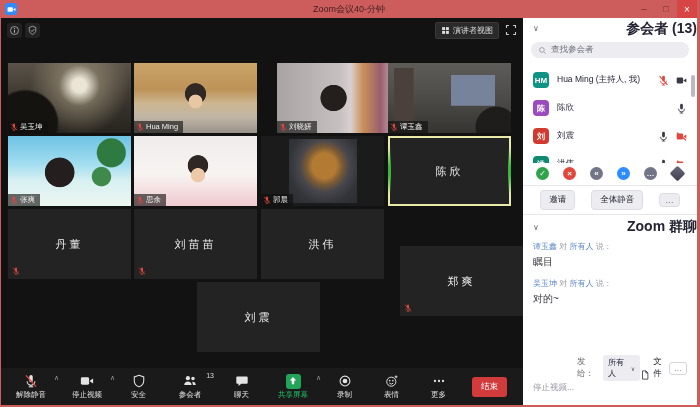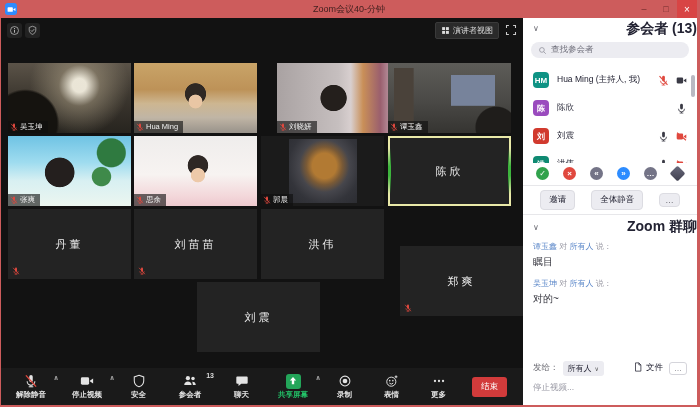--- a/index.html
+++ b/index.html
@@ -71,21 +71,21 @@
   .sc-bright { background:
       radial-gradient(circle at 52% 56%, #edc9a9 0 9%, rgba(0,0,0,0) 10%),
       radial-gradient(circle at 52% 42%, #2e2724 0 13%, rgba(0,0,0,0) 14%),
       linear-gradient(180deg,#efedec 0%,#f7f3f1 55%,#f3d7da 86%,#eec9ce 100%); }
   .sc-dog { background:#1b1b1b; }
 
   
   .toolbar { position:absolute; left:0; right:0; bottom:0; height:37px; background:#1a1a1a;
              display:flex; align-items:center; padding:0 2px; }
   .tb-item { position:relative; width:47px; height:34px; display:flex; flex-direction:column;
-             align-items:center; justify-content:center; color:#e3e3e3; gap:1px;font-weight:bold; }
+             align-items:center; justify-content:center; color:#e3e3e3; gap:1px; }
   .tb-item .t-icon { height:15px; display:flex; align-items:center; justify-content:center; }
   .tb-item .t-icon svg { width:14px; height:14px; }
   .tb-item .t-label { font-size:7.5px; white-space:nowrap; }
   .tb-item.green { color:#23c268;text-align:right; }
   .tb-item .share-box { width:15px; height:15px; background:#23a559; border-radius:3px;
                         display:flex; align-items:center; justify-content:center; }
   .tb-item .share-box svg { width:12px; height:12px; }
   .tb-chevron { position:absolute; right:0px; top:4px; font-size:7px; color:#9a9a9a; }
   .tb-badge { position:absolute; top:2px; right:4px; font-size:7px; color:#dcdcdc; }
   .tb-item.wide { width:56px; }
@@ -122,26 +122,26 @@
           color:#232333; padding:3px 8px; }
   .pbtn.small { padding:1px 5px; color:#6a6a72; }
   .chat-header { height:20px; position:relative; display:flex; align-items:center; flex:0 0 20px; }
   .chat-msgs { flex:1; overflow:hidden; padding:4px 10px; }
   .msg { margin-bottom:9px; }
   .msg .head { font-size:8px; color:#9a9aa5; }
   .msg .head .who { color:#5b87c9; }
   .msg .body { font-size:10px; color:#36363f; margin-top:3px; }
   .chat-footer { flex:0 0 50px; padding:4px 10px; }
   .cf-row1 { display:flex; align-items:center; height:18px; }
-  .cf-label { font-size:8.5px; color:#6a6a72; }
+  .cf-label { font-size:8.5px; color:#6a6a72;margin-left:44px; }
   .recipient-btn { background:#ececf1; border-radius:3px; font-size:8px; color:#232333;
                    padding:2px 5px; margin-left:4px; display:flex; align-items:center; gap:3px; }
   .recipient-btn .car { font-size:6px; color:#555; }
   .cf-right { margin-left:auto; display:flex; align-items:center; gap:6px; }
-  .file-btn { display:flex; align-items:flex-start; gap:3px; font-size:8.5px; color:#232333; }
+  .file-btn { display:flex; align-items:flex-end; gap:3px; font-size:8.5px; color:#232333; }
   .file-btn svg { width:10px; height:10px; color:#232333; }
   .cf-more { border:1px solid #d5d5db; border-radius:3px; font-size:8px; color:#6a6a72;
              padding:0px 4px; line-height:11px; }
   .chat-input { font-size:8.5px; color:#9a9aa5; margin-top:5px; }
   .pscrollbar { position:absolute; right:2px; top:57px; width:4px; height:22px; background:#b9b9c2; border-radius:2px; }
 
   .icon svg { display:block; }
 </style>
 </head>
 <body>

